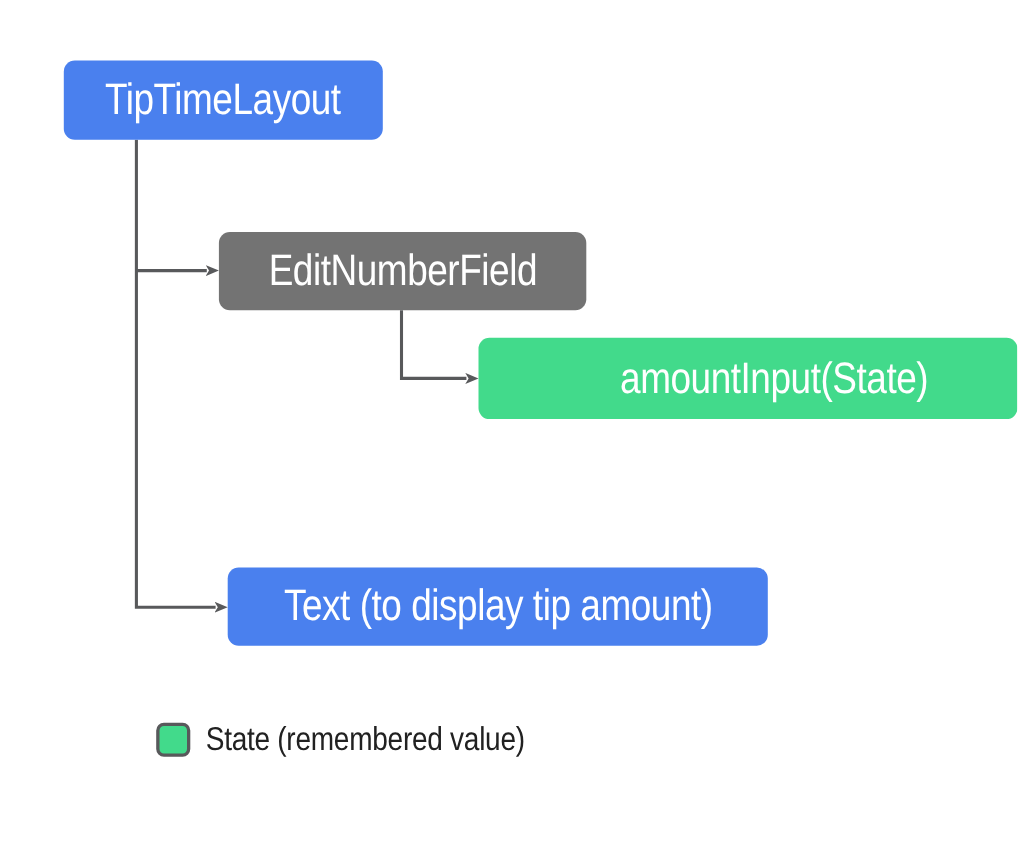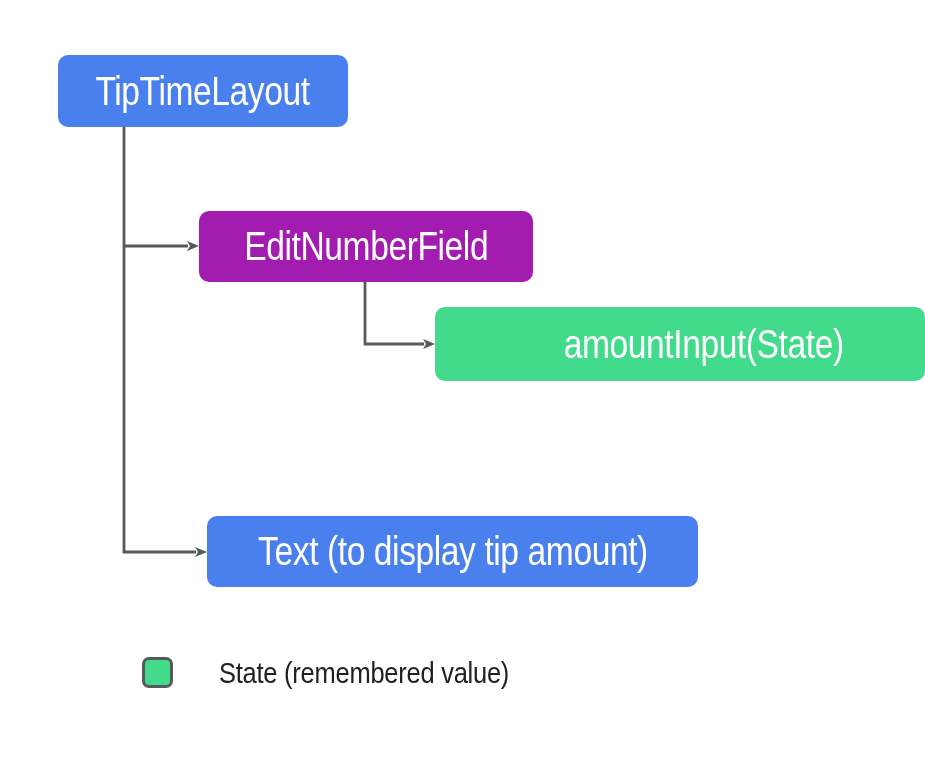--- a/index.html
+++ b/index.html
@@ -44,21 +44,21 @@
   .node-edit-number-field { left: 199px; top: 187px; width: 334px; height: 71px; }
   .node-amount-input      { left: 435px; top: 283px; width: 443px; height: 74px; padding-left: 47px; }
   .node-text-display      { left: 207px; top: 492px; width: 491px; height: 71px; }
 
   .legend-row {
     position: absolute;
     display: flex;
     align-items: center;
     height: 31px;
   }
-  .legend-row-state      { left: 142px; top: 633px; gap: 32px; }
+  .legend-row-state      { left: 142px; top: 633px; }
   .legend-row-composable { left: 142px; top: 705px; }
   .legend-swatch {
     box-sizing: border-box;
     width: 31px;
     height: 31px;
     border: 3px solid #58595b;
     border-radius: 7px;
     flex: 0 0 auto;
   }
   .legend-label {
@@ -84,21 +84,21 @@
     </defs>
     <path d="M124,103 L124,528 L196,528" fill="none" stroke-width="2.8" marker-end="url(#arrowhead)" stroke="#58595b"></path>
     <path d="M124,222 L188,222" fill="none" stroke-width="2.8" marker-end="url(#arrowhead)" stroke="#58595b"></path>
     <path d="M365,258 L365,320 L424,320" fill="none" stroke-width="2.8" marker-end="url(#arrowhead)" stroke="#58595b"></path>
   </svg>
 
   <div class="node node-tip-time-layout" style="background-color: rgb(74, 128, 238);">
     <span class="node-label">TipTimeLayout</span>
   </div>
 
-  <div class="node node-edit-number-field" style="background-color: #a21caf; text-align: right;">
+  <div class="node node-edit-number-field" style="background-color: #737373; text-align: right;">
     <span class="node-label">EditNumberField</span>
   </div>
 
   <div class="node node-amount-input" style="background-color: rgb(66, 218, 139);">
     <span class="node-label">amountInput(State)</span>
   </div>
 
   <div class="node node-text-display" style="background-color: rgb(74, 128, 238);">
     <span class="node-label">Text (to display tip amount)</span>
   </div>

